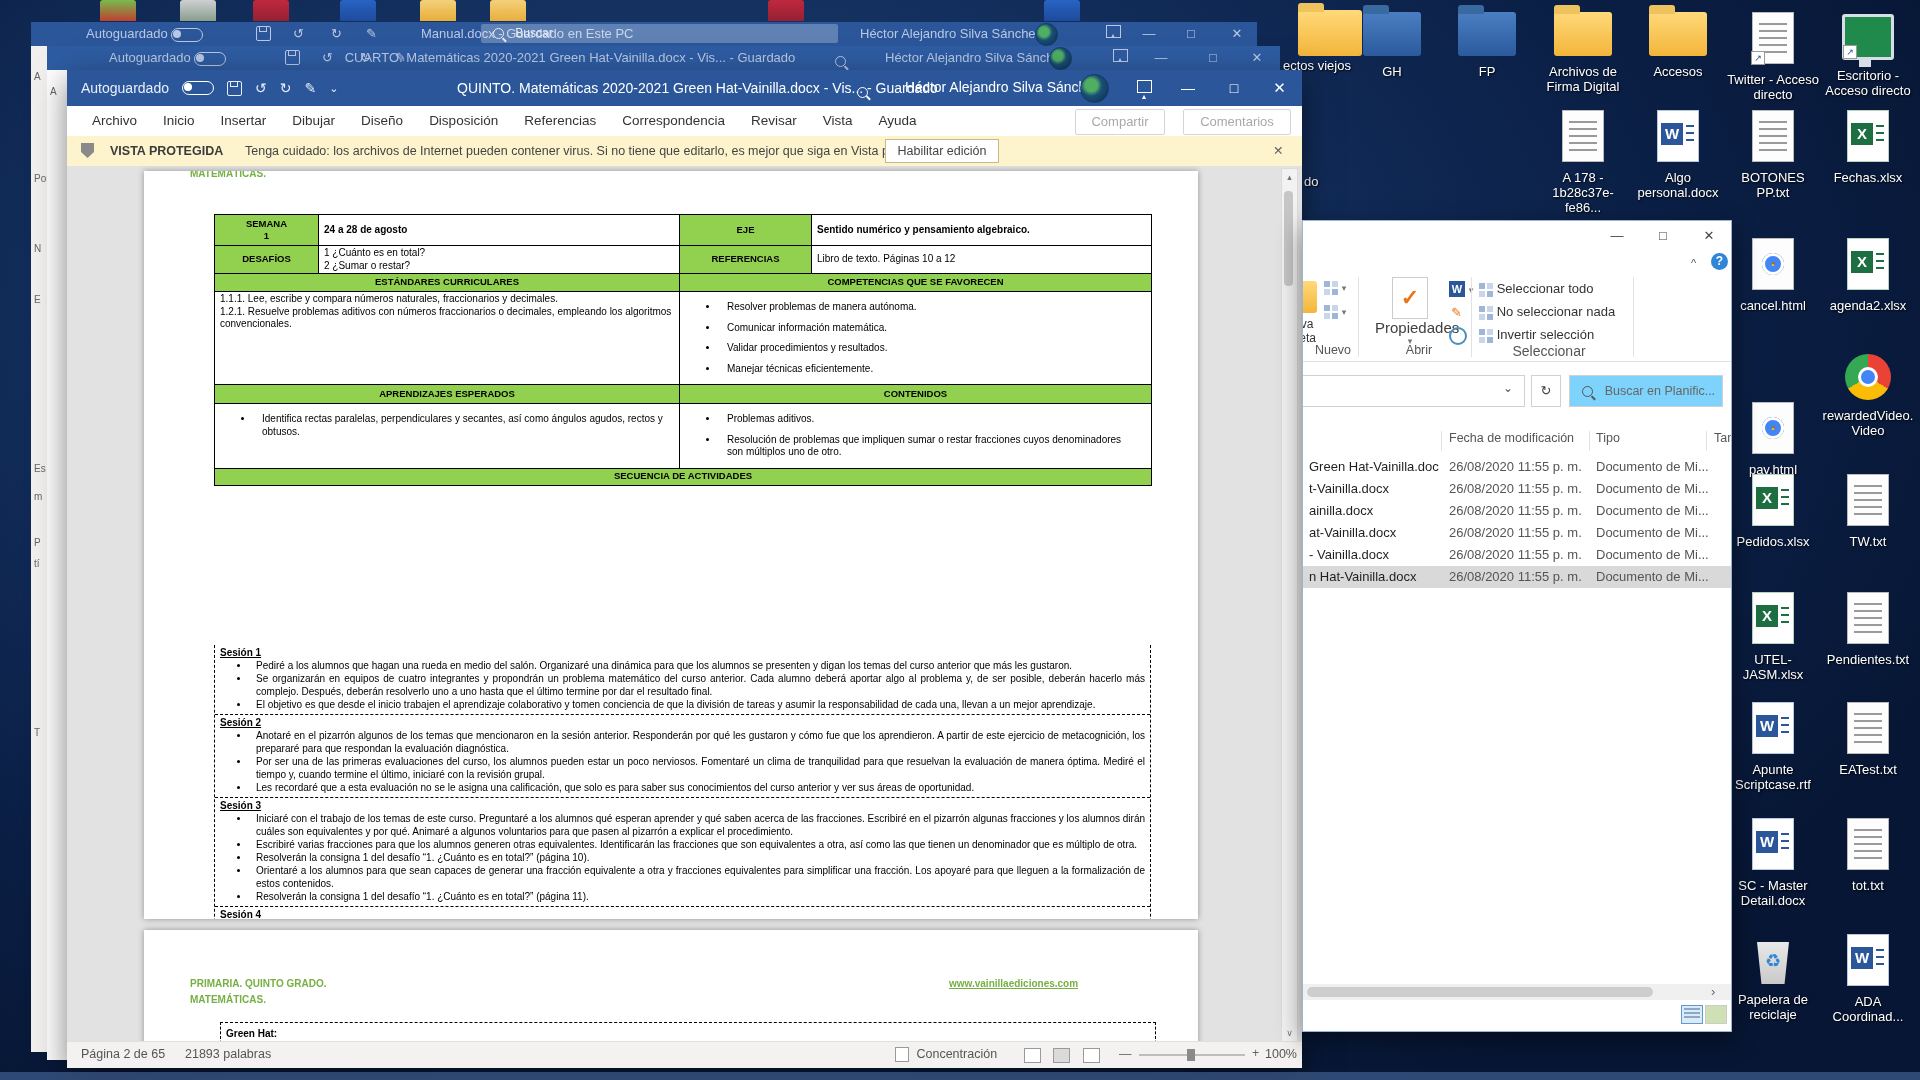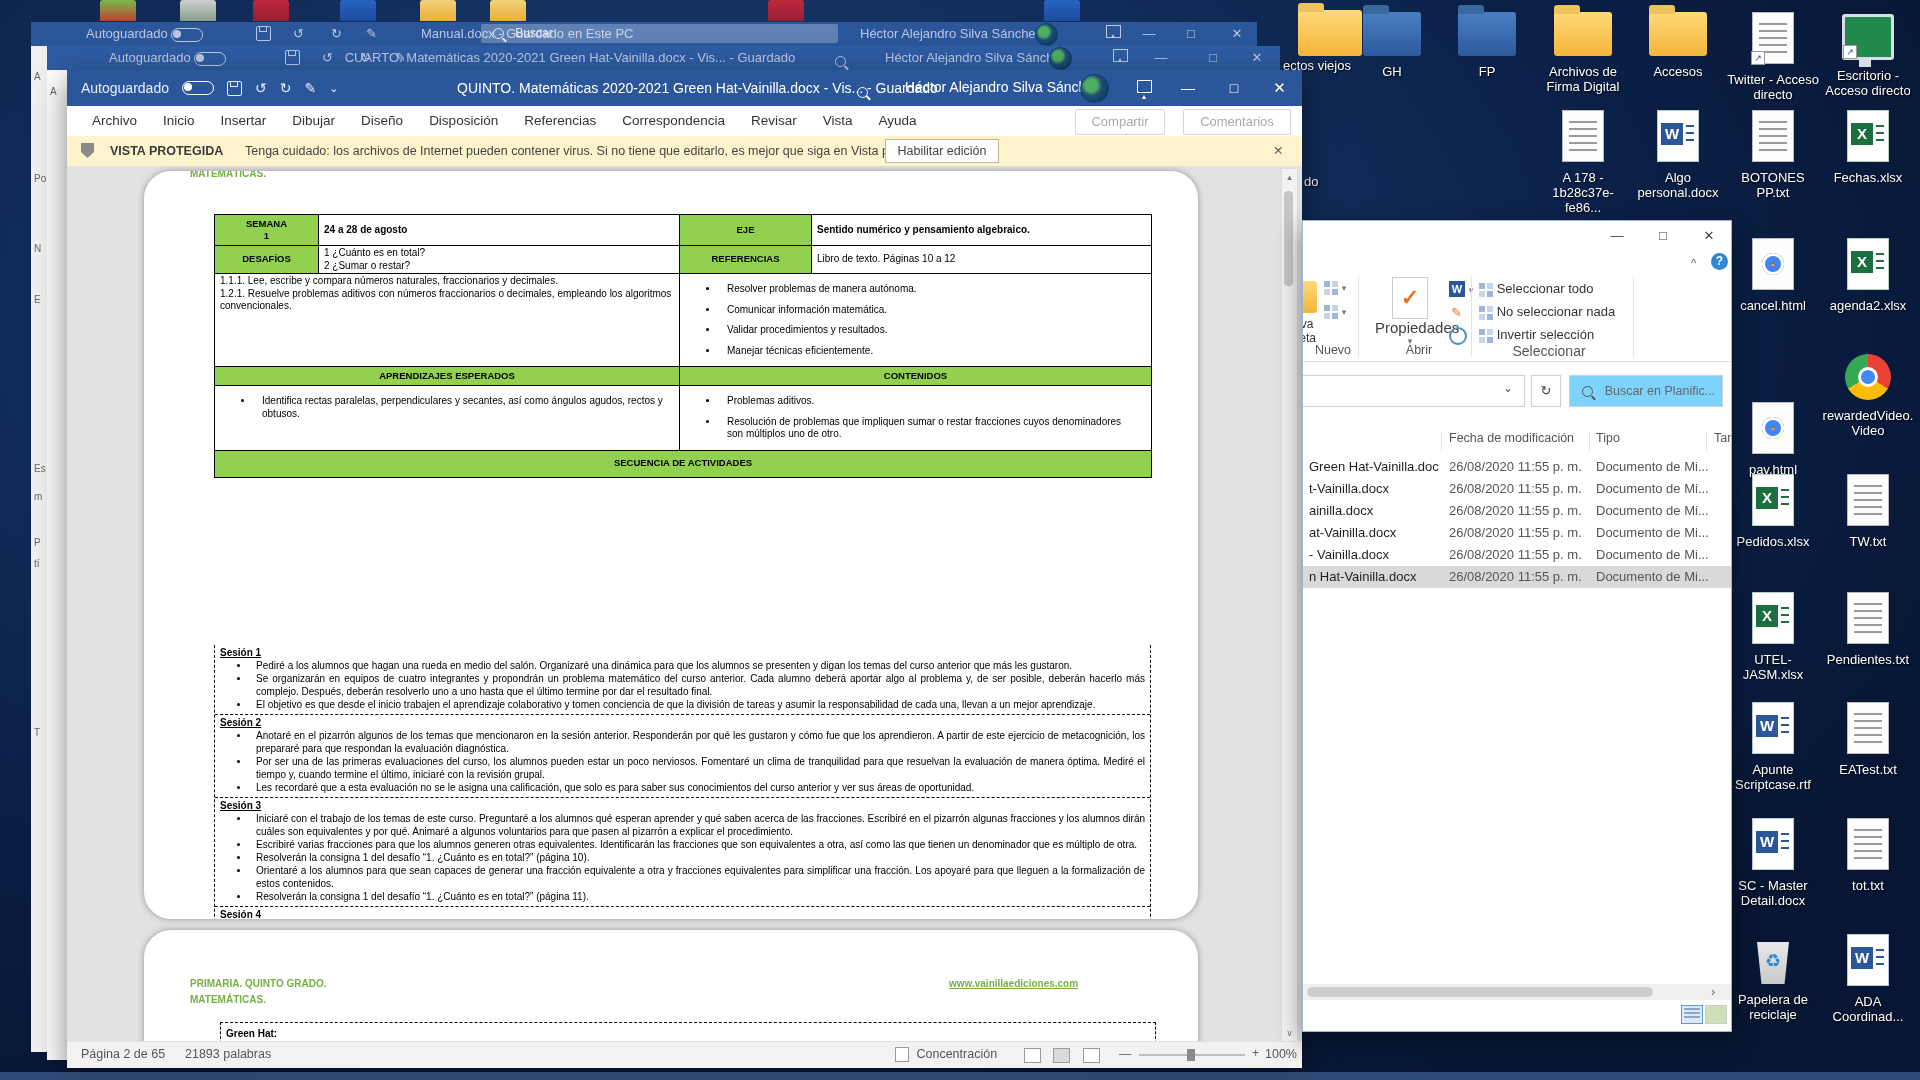--- a/index.html
+++ b/index.html
@@ -77,21 +77,21 @@
   #win3 .menubar{position:absolute;left:0;top:36px;right:0;height:30px;background:#fff;border-bottom:1px solid #e3e3e3;
         display:flex;align-items:center;padding-left:12px;font-size:13.5px;color:#333;}
   #win3 .menubar .tab{padding:0 13px;line-height:30px;}
   .pillbtn{position:absolute;top:3px;height:24px;border:1px solid #d5d5d5;border-radius:2px;color:#a9a9a9;
         font-size:13px;line-height:24px;text-align:center;background:#fff;}
   #banner{position:absolute;left:0;top:66px;right:0;height:30px;background:#fdf4cd;border-bottom:1px solid #e8dca6;
         font-size:12.5px;color:#444;}
   #banner .shield{position:absolute;left:14px;top:7px;width:13px;height:15px;background:#8a8a8a;
         clip-path:polygon(0 0,100% 0,100% 60%,50% 100%,0 60%);}
   #canvas{position:absolute;left:0;top:96px;right:0;height:876px;background:#e2e2e2;overflow:hidden;}
-  .docpage{position:absolute;left:77px;width:1054px;background:#fff;box-shadow:0 0 6px rgba(0,0,0,.35);overflow:hidden;border-radius:27px;}
+  .docpage{position:absolute;left:77px;width:1054px;background:#fff;box-shadow:0 0 6px rgba(0,0,0,.35);overflow:hidden;}
   .green{color:#76b043;font-weight:bold;}
   
   .dtable{position:absolute;left:70px;top:43px;width:937px;border-collapse:collapse;table-layout:fixed;
         font-size:10px;color:#000;}
   .dtable td{border:1px solid #000;padding:1px 5px;vertical-align:top;line-height:12.5px;}
   .dtable td.gh{background:#92d050;font-weight:bold;text-align:center;vertical-align:middle;font-size:9.5px;}
   .dtable ul{margin:1px 0;padding-left:26px;}
   .dtable li{margin:8px;padding-left:8px;}
   #sessions{position:absolute;left:70px;top:474px;width:935px;height:420px;
         border-left:1px dashed #000;border-right:1px dashed #000;border-bottom:1px dashed #000;
@@ -351,20 +351,24 @@
           <td class="gh">EJE</td>
           <td style="font-weight:bold;vertical-align:middle;">Sentido numérico y pensamiento algebraico.</td>
         </tr>
         <tr style="height:28px;">
           <td class="gh">DESAFÍOS</td>
           <td class="pre">1 ¿Cuánto es en total?
 2 ¿Sumar o restar?</td>
           <td class="gh">REFERENCIAS</td>
           <td style="vertical-align:middle;">Libro de texto. Páginas 10 a 12</td>
         </tr>
+        <tr style="height:18px;">
+          <td class="gh" colspan="2">ESTÁNDARES CURRICULARES</td>
+          <td class="gh" colspan="2">COMPETENCIAS QUE SE FAVORECEN</td>
+        </tr>
         <tr style="height:60px;">
           <td colspan="2">
             <div>
                   <div>1.1.1. Lee, escribe y compara números naturales, fraccionarios y decimales.</div>
                   <div>1.2.1. Resuelve problemas aditivos con números fraccionarios o decimales, empleando los algoritmos convencionales.</div>
                 </div>
           </td>
           <td colspan="2">
             <ul>
                   <li>Resolver problemas de manera autónoma.</li>
@@ -384,21 +388,21 @@
                   <li>Identifica rectas paralelas, perpendiculares y secantes, así como ángulos agudos, rectos y obtusos.</li>
                 </ul>
           </td>
           <td colspan="2">
             <ul>
                   <li>Problemas aditivos.</li>
                   <li>Resolución de problemas que impliquen sumar o restar fracciones cuyos denominadores son múltiplos uno de otro.</li>
                 </ul>
           </td>
         </tr>
-        <tr style="height:27px;">
+        <tr style="height:17px;">
           <td class="gh" colspan="4">SECUENCIA DE ACTIVIDADES</td>
         </tr>
       </tbody>
         </table>
       <div id="sessions">
           <div class="sess">
           <span class="sname">Sesión 1</span>
           <ul>
               <li>Pediré a los alumnos que hagan una rueda en medio del salón. Organizaré una dinámica para que los alumnos se presenten y digan los temas del curso anterior que más les gustaron.</li>
               <li>Se organizarán en equipos de cuatro integrantes y propondrán un problema matemático del curso anterior. Cada alumno deberá aportar algo al problema y, de ser posible, deberán hacerlo más complejo. Después, deberán resolverlo uno a uno hasta que el último termine por dar el resultado final.</li>

